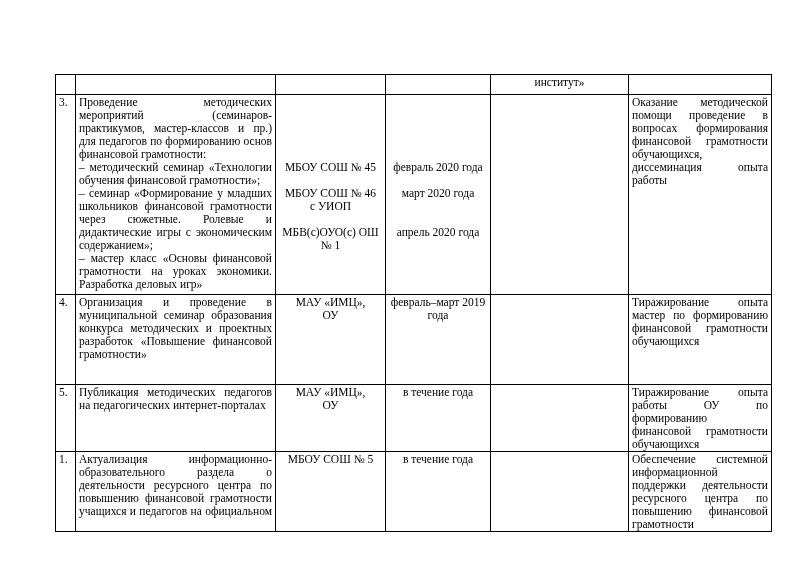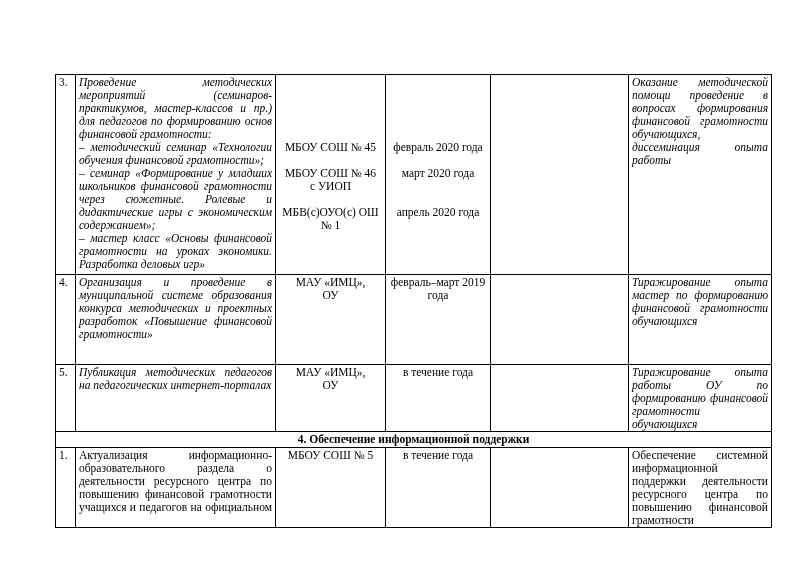--- a/index.html
+++ b/index.html
@@ -25,21 +25,21 @@
   td {
     border: 1px solid #000;
     vertical-align: top;
     padding: 1px 3px 0 3px;
     font-size: 11.5px;
     line-height: 13px;
     color: #000;
     white-space: pre-line;
     overflow: hidden;
   }
-  td.just { text-align: justify; font-style: italic; }
+  td.just { text-align: justify; }
   td.cen  { text-align: center; }
   td.cut  { text-align: justify; text-align-last: justify; }
   td.sect {
     text-align: center;
     font-weight: bold;
     white-space: normal;
   }
 </style>
 </head>
 <body>
@@ -49,20 +49,28 @@
     <colgroup>
       <col style="width:20px">
       <col style="width:200px">
       <col style="width:110px">
       <col style="width:105px">
       <col style="width:138px">
       <col style="width:143px">
     </colgroup>
 
     <tbody>
+        <tr style="height:20px">
+      <td></td>
+      <td class="just"></td>
+      <td class="cen"></td>
+      <td class="cen"></td>
+      <td class="cen">институт»</td>
+      <td class="just"></td>
+    </tr>
 
     <tr style="height:200px">
       <td>3.</td>
       <td class="just">Проведение методических мероприятий (семинаров-практикумов, мастер-классов и пр.) для педагогов по формированию основ финансовой грамотности:
 – методический семинар «Технологии обучения финансовой грамотности»;
 – семинар «Формирование у младших школьников финансовой грамотности через сюжетные. Ролевые и дидактические игры с экономическим содержанием»;
 – мастер класс «Основы финансовой грамотности на уроках экономики. Разработка деловых игр»</td>
       <td class="cen">
 
 
@@ -86,41 +94,38 @@
 
 
 апрель 2020 года</td>
       <td class="cen"></td>
       <td class="just">Оказание методической помощи проведение в вопросах формирования финансовой грамотности обучающихся,
 диссеминация опыта работы</td>
     </tr>
 
     <tr style="height:90px">
       <td>4.</td>
-      <td class="just">Организация и проведение в муниципальной системе образования конкурса методических и проектных разработок «Повышение финансовой грамотности»</td>
+      <td class="just">Организация и проведение в муниципальной семинар образования конкурса методических и проектных разработок «Повышение финансовой грамотности»</td>
       <td class="cen">МАУ «ИМЦ»,
 ОУ</td>
       <td class="cen">февраль–март 2019 года</td>
       <td class="cen"></td>
       <td class="just">Тиражирование опыта мастер по формированию финансовой грамотности обучающихся</td>
     </tr>
 
     <tr style="height:50px">
       <td>5.</td>
       <td class="just">Публикация методических педагогов на педагогических интернет-порталах</td>
       <td class="cen">МАУ «ИМЦ»,
 ОУ</td>
       <td class="cen">в течение года</td>
       <td class="cen"></td>
       <td class="just">Тиражирование опыта работы ОУ по формированию финансовой грамотности обучающихся</td>
     </tr>
 
-    <tr style="height:16px">
-      <td class="sect" colspan="6">4. Обеспечение информационной поддержки</td>
-    </tr>
 
     <tr style="height:64px">
       <td>1.</td>
       <td class="cut">Актуализация информационно-образовательного раздела о деятельности ресурсного центра по повышению финансовой грамотности учащихся и педагогов на официальном</td>
       <td class="cen">МБОУ СОШ № 5</td>
       <td class="cen">в течение года</td>
       <td class="cen"></td>
       <td class="cut">Обеспечение системной информационной поддержки деятельности ресурсного центра по повышению финансовой грамотности</td>
     </tr>
   </tbody>

